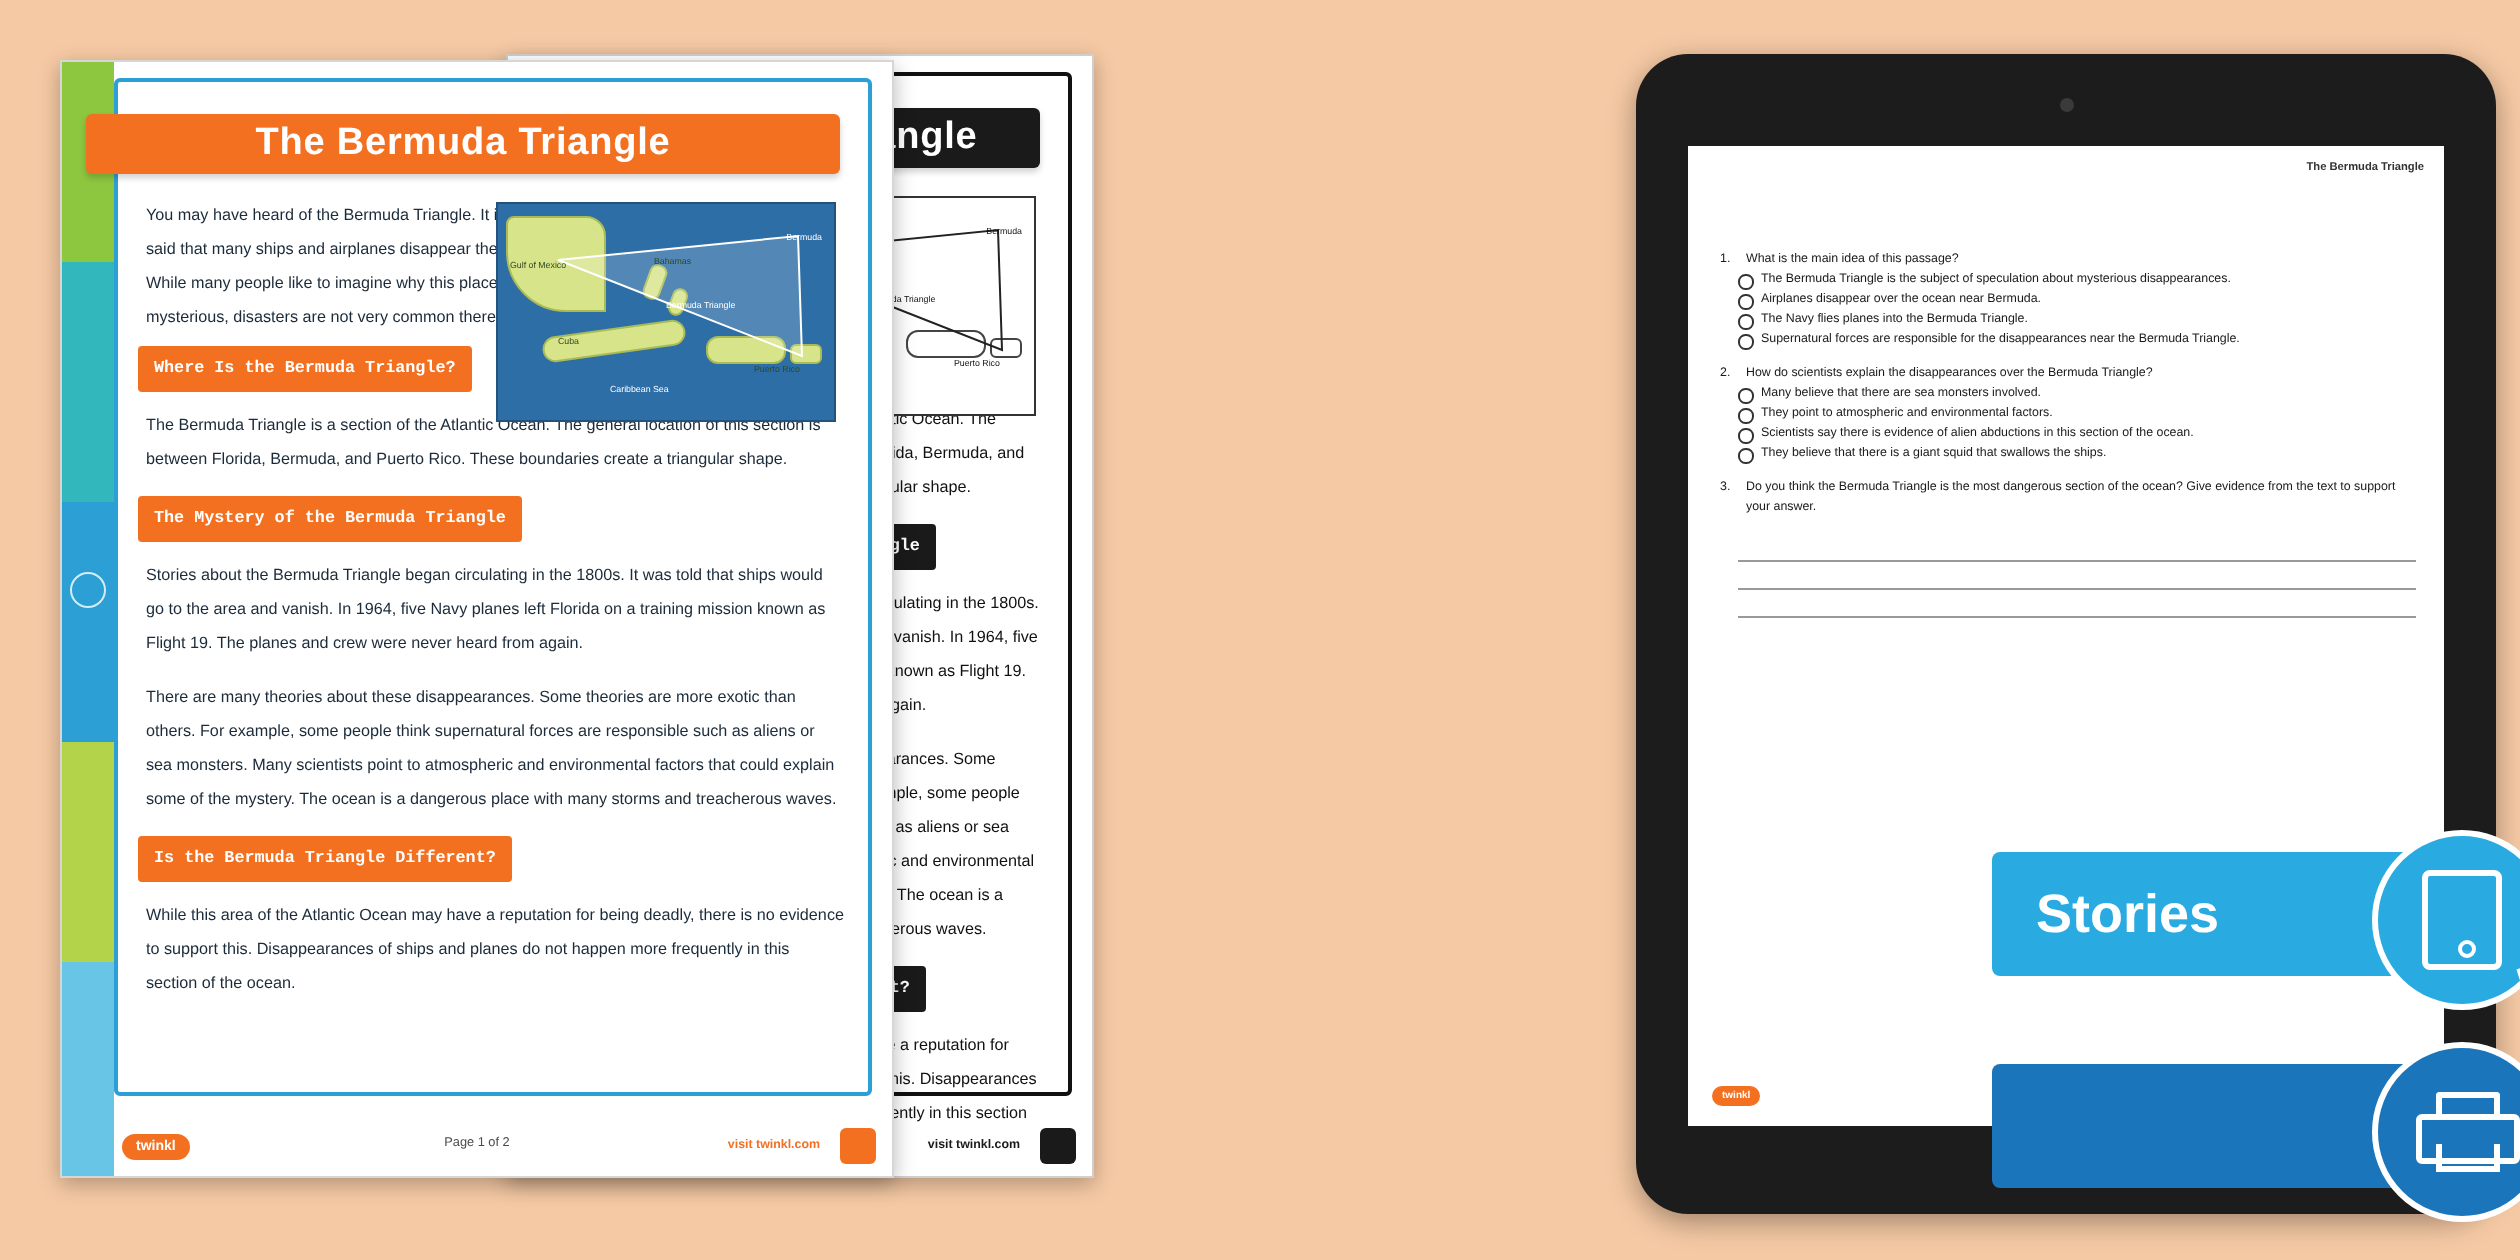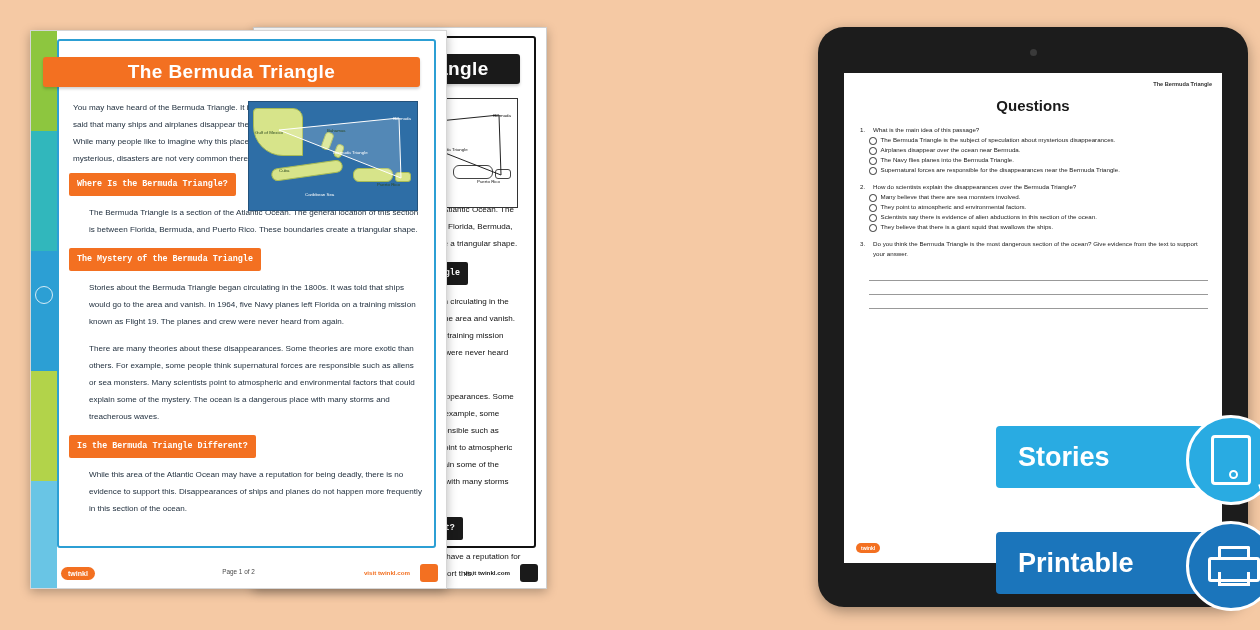--- a/index.html
+++ b/index.html
@@ -105,21 +105,21 @@
     font-size: 8.1px;
     line-height: 17px;
     color: #1c2b3a;
   }
   .doc-body.bw { color: #111111; }
 
   .intro {
     width: 205px;
     margin: 0 0 6px 0;
   }
-  .para { margin: 0 0 10px 16px; }
+  .para { margin: 0 0 10px 0; }
 
   .subhead {
     background: #f37021;
     color: #fff;
     font-size: 8.4px;
     font-weight: bold;
     padding: 3px 8px;
     margin: 0 0 8px -4px;
     border-radius: 2px;
     display: inline-block;
@@ -534,21 +534,20 @@
       <div class="corner-mark"></div>
     </div>
   </div>
 
   <div id="tablet">
     <div class="cam"></div>
     <div class="home-btn"></div>
 
     <div id="tablet-screen">
       <div class="q-header">The Bermuda Triangle</div>
-      <div class="q-title">Questions</div>
 
       <div class="q-list">
 
         <div class="q-item">
           <div class="q-prompt">
             <span class="q-num">1.</span>
             <span>What is the main idea of this passage?</span>
           </div>
           <div class="q-opt">
             <span class="radio"></span>
@@ -613,21 +612,20 @@
 
   <div class="badge" id="badge-digital">
     <span>Stories</span>
     <span class="badge-circle">
       <span class="icon-tablet"></span>
       <span class="cursor-hand"></span>
     </span>
   </div>
 
   <div class="badge" id="badge-printable">
-    <span>Printable</span>
     <span class="badge-circle">
       <span class="icon-printer">
         <span class="printer-top"></span>
         <span class="printer-body"></span>
         <span class="printer-out"></span>
       </span>
     </span>
   </div>
 
 </div>

